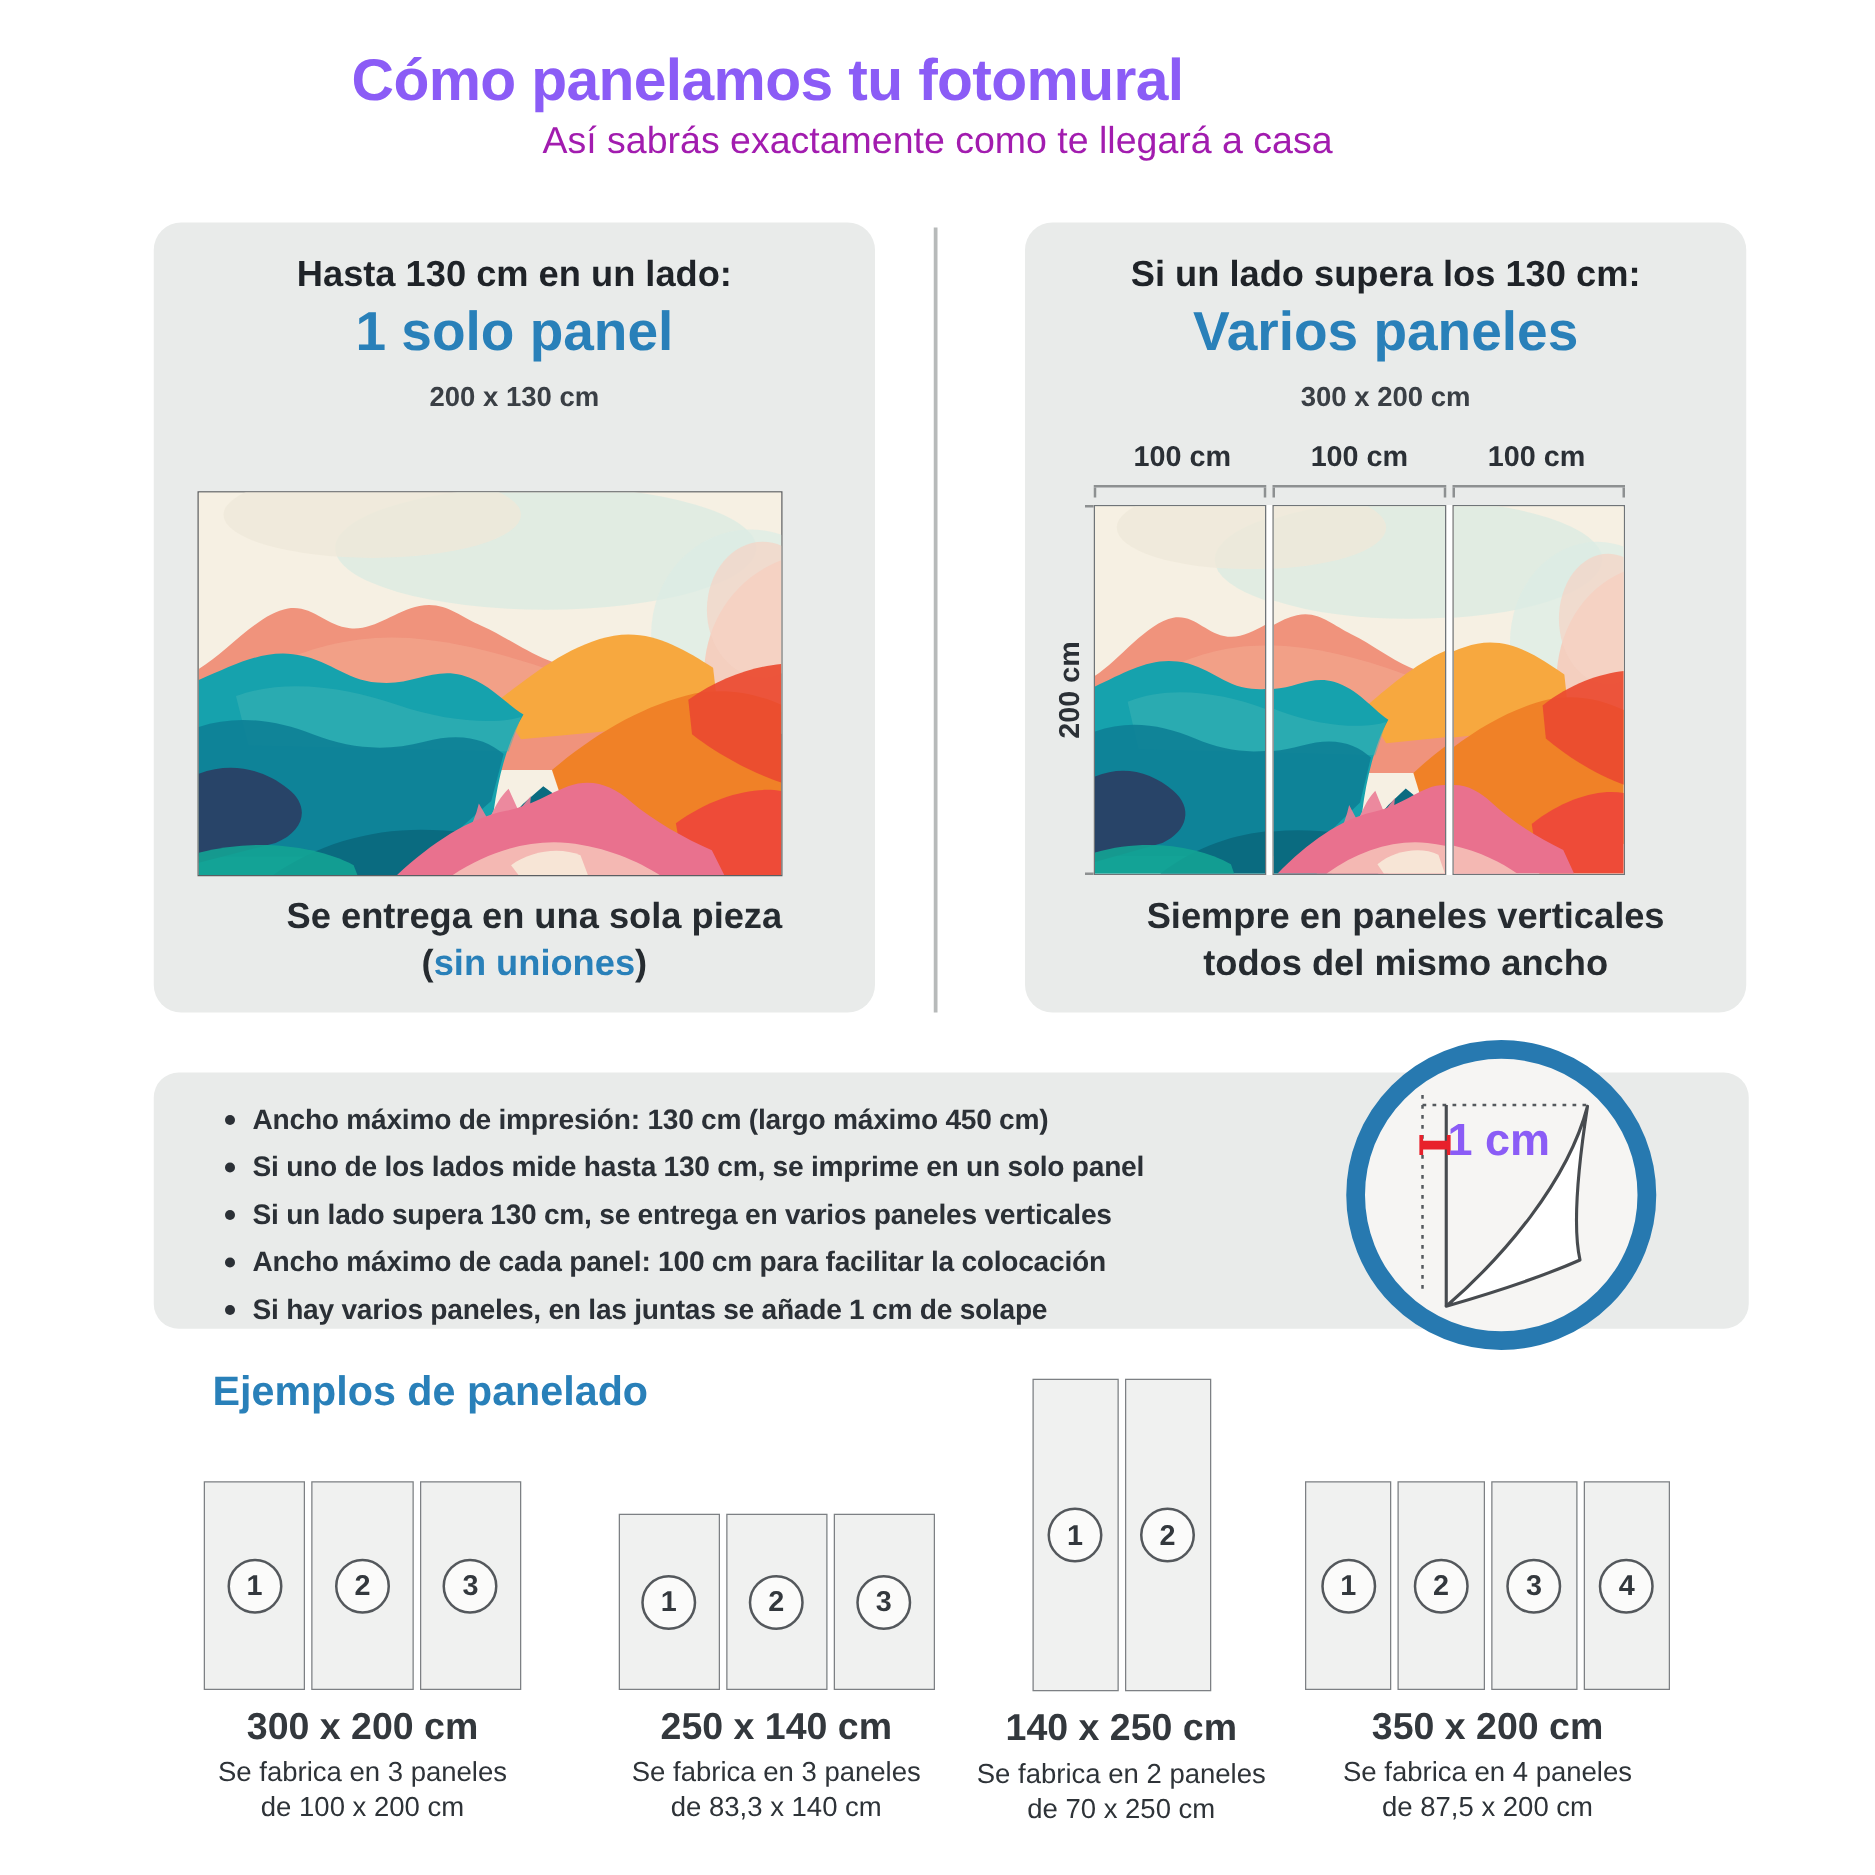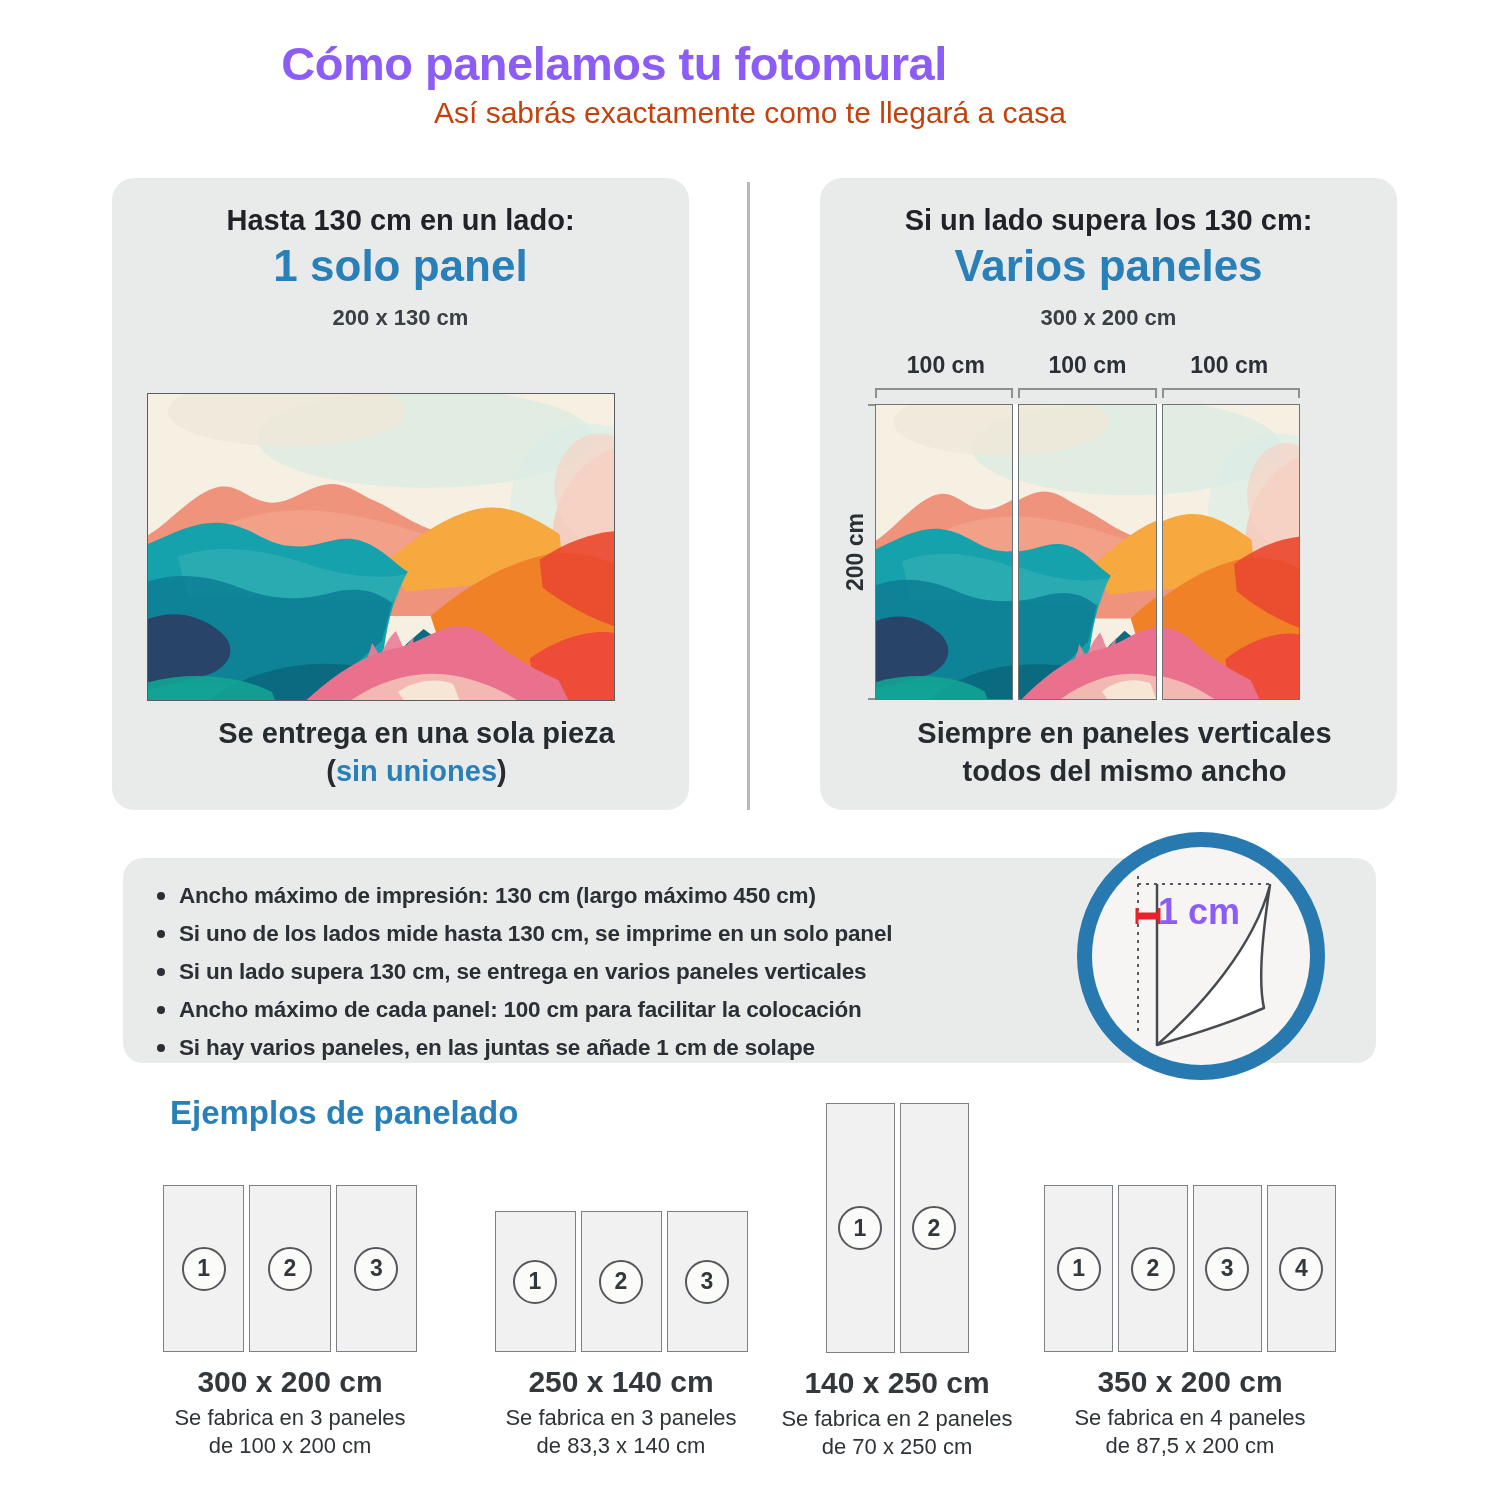--- a/index.html
+++ b/index.html
@@ -3,24 +3,24 @@
 <meta charset="utf-8">
 <style>
   html,body{margin:0;padding:0;}
   body{
     width:1500px;height:1500px;position:relative;background:#ffffff;
     font-family:"Liberation Sans","DejaVu Sans",sans-serif;color:#2e3338;overflow:hidden;
   }
   .abs{position:absolute;}
   
   .page-title{left:0;top:36px;width:1228px;text-align:center;font-size:47px;font-weight:bold;color:#8b5cf6;letter-spacing:-0.5px;}
-  .page-subtitle{left:0;top:96px;width:1500px;text-align:center;font-size:30px;font-weight:500;color:#c2410c;}
+  .page-subtitle{left:0;top:96px;width:1500px;text-align:center;font-size:30px;font-weight:500;color:#a21caf;}
   
   .card{width:577px;height:632px;top:178px;background:#e9ebea;border-radius:22px;text-align:center;}
-  .card-left{left:112px;}
+  .card-left{left:123px;}
   .card-right{left:820px;}
   .divider{left:747px;top:182px;width:3px;height:628px;background:#b7baba;}
   .card-header{margin-top:26px;font-size:29px;font-weight:bold;color:#1f2328;}
   .card-highlight{margin-top:4px;font-size:44px;font-weight:bold;color:#2980b9;}
   .card-dims{margin-top:14px;font-size:22px;font-weight:bold;color:#3a3f45;}
   .mural-frame{left:35px;top:215px;width:468px;height:308px;border:1px solid #5a5e62;box-sizing:border-box;background:#f6f0e3;}
   .mural-frame svg{display:block;width:100%;height:100%;}
   .card-caption{left:0;top:536px;width:100%;font-size:29px;font-weight:bold;line-height:38px;color:#262b30;padding-left:16px;}
   .blue{color:#2980b9;}
   
@@ -33,21 +33,21 @@
   .hbracket::after{right:0;}
   .vbracket{left:48px;top:226px;width:9px;height:296px;border-right:2px solid #8d9091;}
   .vbracket::before,.vbracket::after{content:"";position:absolute;left:0;right:0;height:2px;background:#8d9091;}
   .vbracket::before{top:0;}
   .vbracket::after{bottom:0;}
   .height-label{left:-12px;top:361px;width:94px;height:26px;line-height:26px;font-size:23px;font-weight:bold;color:#2b3036;transform:rotate(-90deg);text-align:center;}
   .panel-row{left:55px;top:226px;width:425px;height:296px;display:flex;gap:5px;background:#ffffff;}
   .w-panel{flex:1;border:1px solid #6f7478;box-sizing:border-box;overflow:hidden;background:#f6f0e3;}
   .w-panel svg{display:block;width:100%;height:100%;}
   
-  .info-box{left:123px;top:858px;width:1253px;height:205px;background:#e9ebea;border-radius:20px;}
+  .info-box{left:123px;top:858px;width:1253px;height:205px;background:#e9ebea;border-radius:20px;padding-left:23px;}
   .info-box ul{list-style:none;margin:0;padding:19px 0 0 32px;}
   .info-box li{position:relative;padding-left:24px;font-size:22.5px;font-weight:bold;letter-spacing:-0.2px;line-height:38px;color:#2b3036;text-align:left;}
   .info-box li::before{content:"";position:absolute;left:2px;top:15px;width:8px;height:8px;border-radius:50%;background:#2b3036;}
   .overlap-badge{left:1077px;top:832px;width:248px;height:248px;border-radius:50%;border:15px solid #2779b0;background:#f6f5f3;box-sizing:border-box;z-index:2;}
   .overlap-label{left:1158px;top:891px;font-size:36px;font-weight:bold;color:#8b5cf6;z-index:3;}
   .curl-svg{left:1112px;top:868px;z-index:2;}
   
   .examples-heading{left:170px;top:1094px;font-size:33px;font-weight:bold;color:#2980b9;}
   .ex-group{position:absolute;text-align:center;}
   .ex-panels{margin:0 auto;display:flex;gap:5px;}

